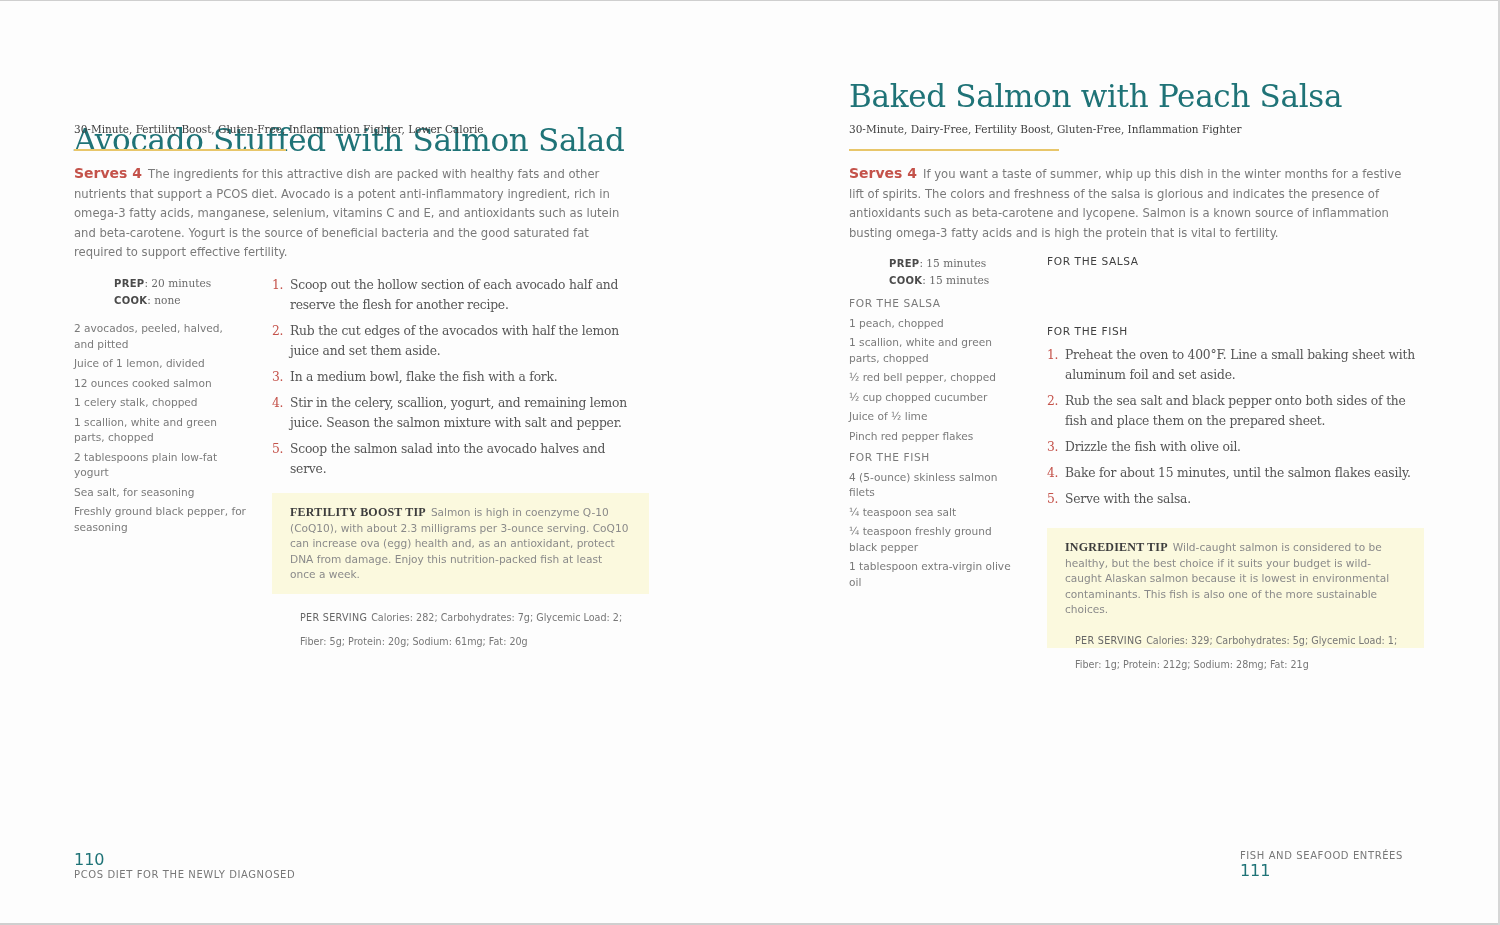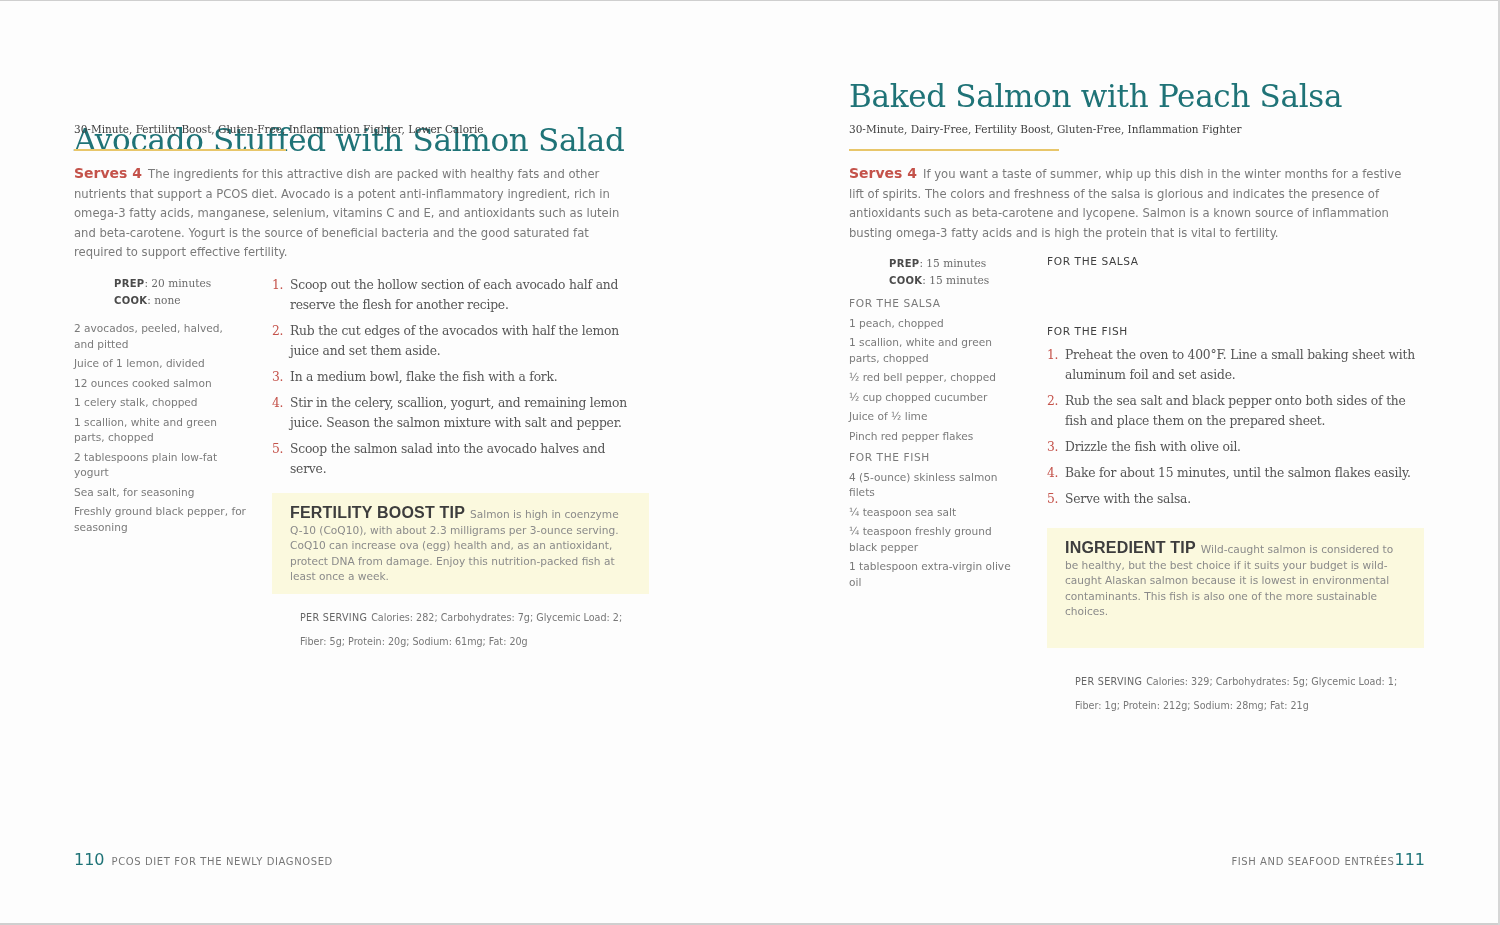--- a/index.html
+++ b/index.html
@@ -36,24 +36,24 @@
     position: relative; padding-left: 18px; font-family: "DejaVu Serif", serif; font-size: 12.3px;
     line-height: 20px; color: #555; margin-bottom: 6px; letter-spacing: -0.2px;
   }
   .steps li .num { position: absolute; left: 0; top: 0; color: #c4524a; font-weight: normal; }
   .direction-text { position: absolute; font-family: "DejaVu Serif", serif; font-size: 12.3px; line-height: 20px; color: #555; letter-spacing: -0.2px; }
   .dir-head { position: absolute; font-size: 10.6px; color: #3f3f3f; letter-spacing: 0.6px; }
   .tip {
     position: absolute; background: #fbf9de; padding: 12px 18px; box-sizing: border-box;
     font-size: 10.6px; line-height: 15.5px; color: #8a8a8a;
   }
-  .tip-label { font-family: Liberation Sans, sans-serif; font-weight: bold; color: #3d3d3d; font-size: 16px; margin-right: 5px; letter-spacing: 0.2px; }
+  .tip-label { font-family: Liberation Serif, serif; font-weight: bold; color: #3d3d3d; font-size: 12px; margin-right: 5px; letter-spacing: 0.2px; }
   .nutrition { position: absolute; font-size: 9.6px; line-height: 24px; color: #777; margin-left: 12px; }
   .nut-label { color: #666; margin-right: 4px; letter-spacing: 0.3px; }
-  .footer { position: absolute; top: 850px; white-space: nowrap; display: flex; align-items: baseline; }
+  .footer { position: absolute; top: 850px; white-space: nowrap; display: flex; align-items: baseline; flex-direction: column; }
   .folio { font-family: "DejaVu Sans", sans-serif; font-size: 16px; color: #1f7377; }
   .running { font-size: 10px; color: #777; letter-spacing: 0.6px; }
 </style>
 </head>
 <body>
 
 <div class="frame-top"></div>
 <div class="frame-bottom"></div>
 <div class="frame-right"></div>
 
@@ -141,21 +141,21 @@
     <li><span class="num">2.</span><span>Rub the sea salt and black pepper onto both sides of the fish and place them on the prepared sheet.</span></li>
     <li><span class="num">3.</span><span>Drizzle the fish with olive oil.</span></li>
     <li><span class="num">4.</span><span>Bake for about 15 minutes, until the salmon flakes easily.</span></li>
     <li><span class="num">5.</span><span>Serve with the salsa.</span></li>
   </ol>
 
   <div class="tip" style="left:297px; top:528px; width:377px; height:120px;">
     <span class="tip-label">INGREDIENT TIP</span><span>Wild-caught salmon is considered to be healthy, but the best choice if it suits your budget is wild-caught Alaskan salmon because it is lowest in environmental contaminants. This fish is also one of the more sustainable choices.</span>
   </div>
 
-  <div class="nutrition" style="left:313px; top:670px; width:350px;">
+  <div class="nutrition" style="left:313px; top:629px; width:350px;">
     <span class="nut-label">PER SERVING</span><span>Calories: 329; Carbohydrates: 5g; Glycemic Load: 1; Fiber: 1g; Protein: 212g; Sodium: 28mg; Fat: 21g</span>
   </div>
 
   <div class="footer" style="right:75px;">
-    <span class="running" style="margin-right:0;">FISH AND SEAFOOD ENTRÉES</span>
+    <span class="running" style="margin-right:22px;">FISH AND SEAFOOD ENTRÉES</span>
     <span class="folio">111</span>
   </div>
 </div>
 
 </body></html>

